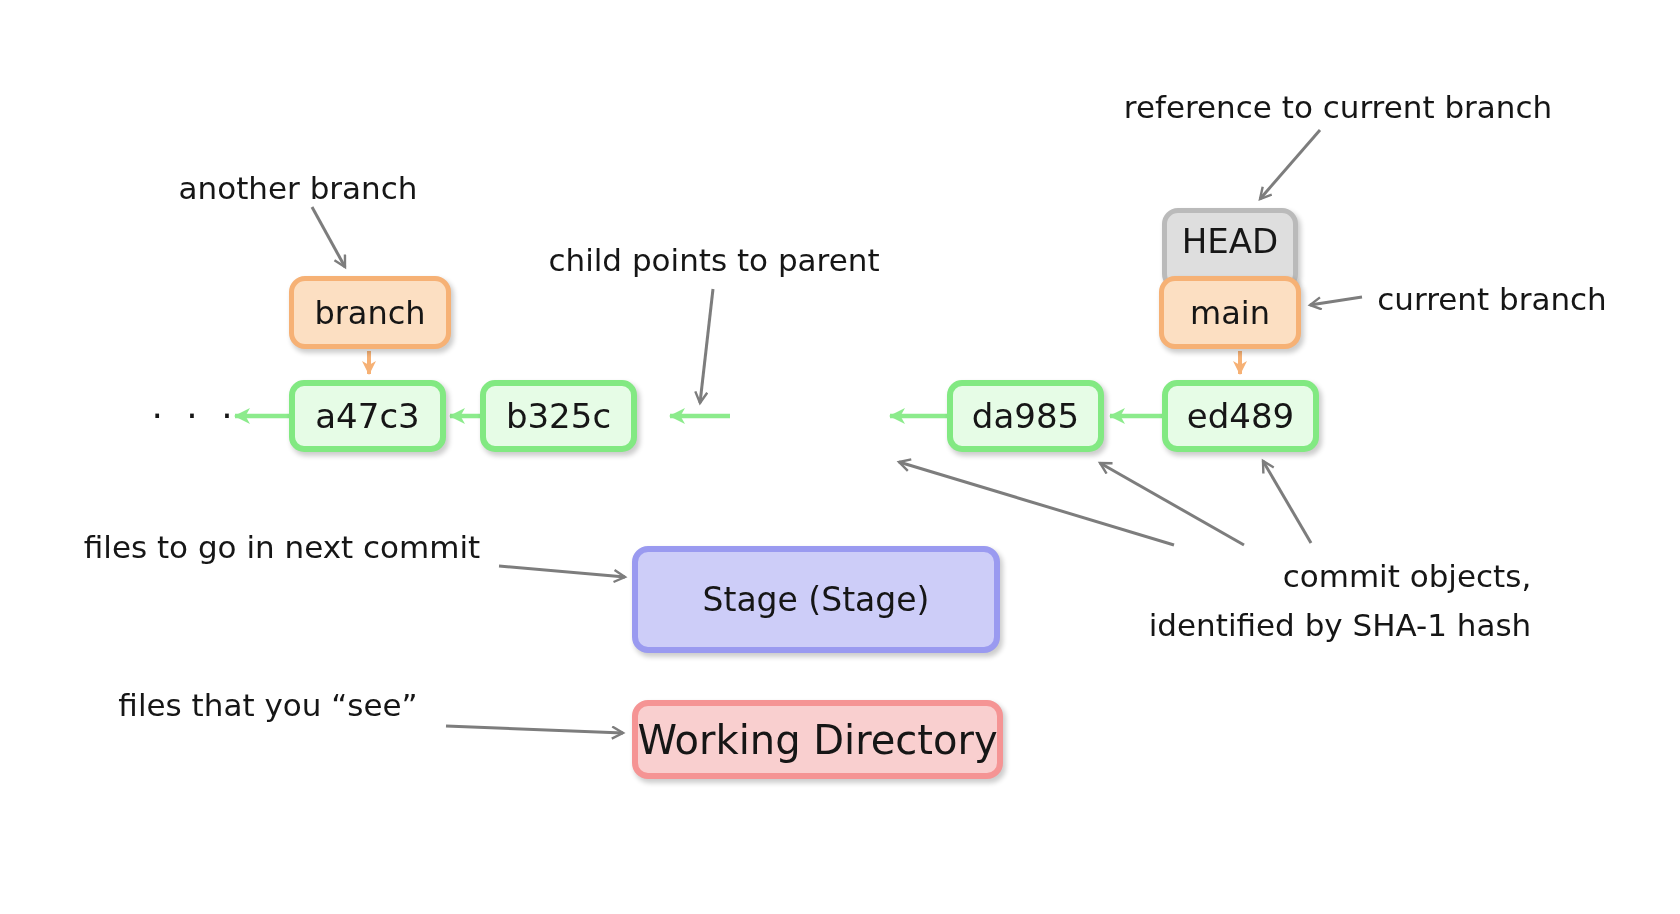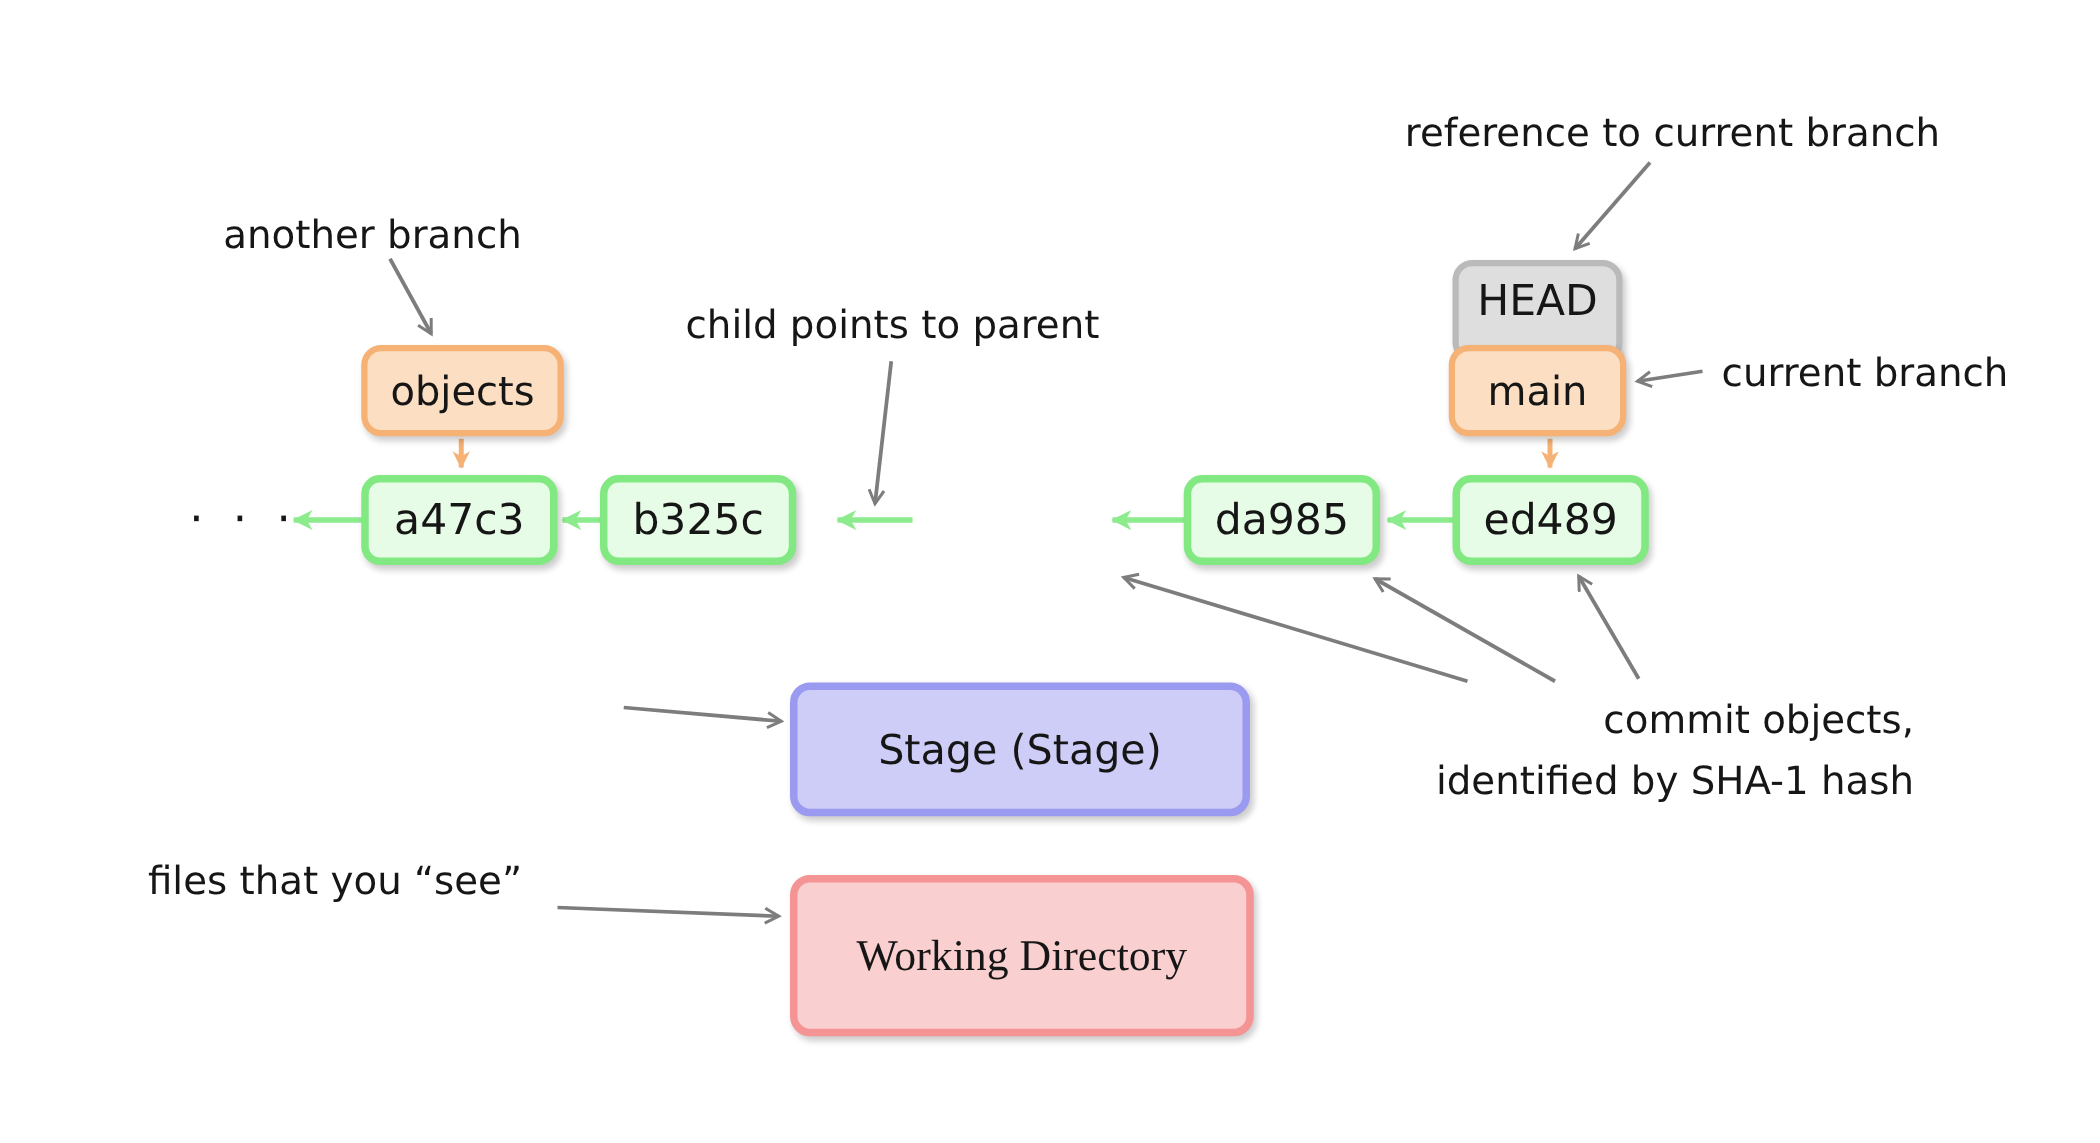--- a/index.html
+++ b/index.html
@@ -35,23 +35,23 @@
     border-color:var(--head-border);background:var(--head-fill);
     padding-bottom:16px;font-size:34px;z-index:2;
   }
   #main-box{left:1159px;top:276px;width:142px;height:73px;z-index:3;}
   #stage-box{
     left:632px;top:546px;width:368px;height:107px;
     border-color:var(--stage-border);background:var(--stage-fill);
     border-width:6px;font-size:33px;
   }
   #working-box{
-    left:632px;top:700px;width:371px;height:129px;
+    left:632px;top:700px;width:371px;height:79px;
     border-color:var(--working-border);background:var(--working-fill);
-    border-width:6px;font-size:35px;font-family:Liberation Serif, serif;
+    border-width:6px;font-size:40px;
   }
   .label{
     position:absolute;transform:translateX(-50%);
     font-size:31px;line-height:1.5;white-space:nowrap;
     z-index:4;text-align:right;
   }
   #lbl-another{left:298px;top:165px;}
   #lbl-child{left:714px;top:237px;}
   #lbl-reference{left:1338px;top:84px;}
   #lbl-current{left:1492px;top:276px;}
@@ -102,30 +102,31 @@
     <line x1="1311" y1="543" x2="1263" y2="461" stroke="var(--arrow-gray)" stroke-width="3" marker-end="url(#mGray)"></line>
   </svg>
 
   <div id="ellipsis">· · ·</div>
 
   <div class="box commit c0">a47c3</div>
   <div class="box commit c1">b325c</div>
   <div class="box commit c3">da985</div>
   <div class="box commit c4">ed489</div>
 
-  <div class="box branch" id="stable-box">objects</div>
+  <div class="box branch" id="stable-box">branch</div>
   <div class="box" id="head-box">HEAD</div>
   <div class="box branch" id="main-box">main</div>
 
   <div class="box" id="stage-box">Stage (Stage)</div>
   <div class="box" id="working-box">Working Directory</div>
 
   <div class="label" id="lbl-another">another branch</div>
   <div class="label" id="lbl-child">child points to parent</div>
   <div class="label" id="lbl-reference">reference to current branch</div>
   <div class="label" id="lbl-current">current branch</div>
+  <div class="label" id="lbl-files-next">files to go in next commit</div>
   <div class="label" id="lbl-files-see">files that you “see”</div>
   <div class="label" id="lbl-commit-objects">
     <div>commit objects,</div>
     <div>identified by SHA-1 hash</div>
   </div>
 
 </div>
 
 </body></html>

